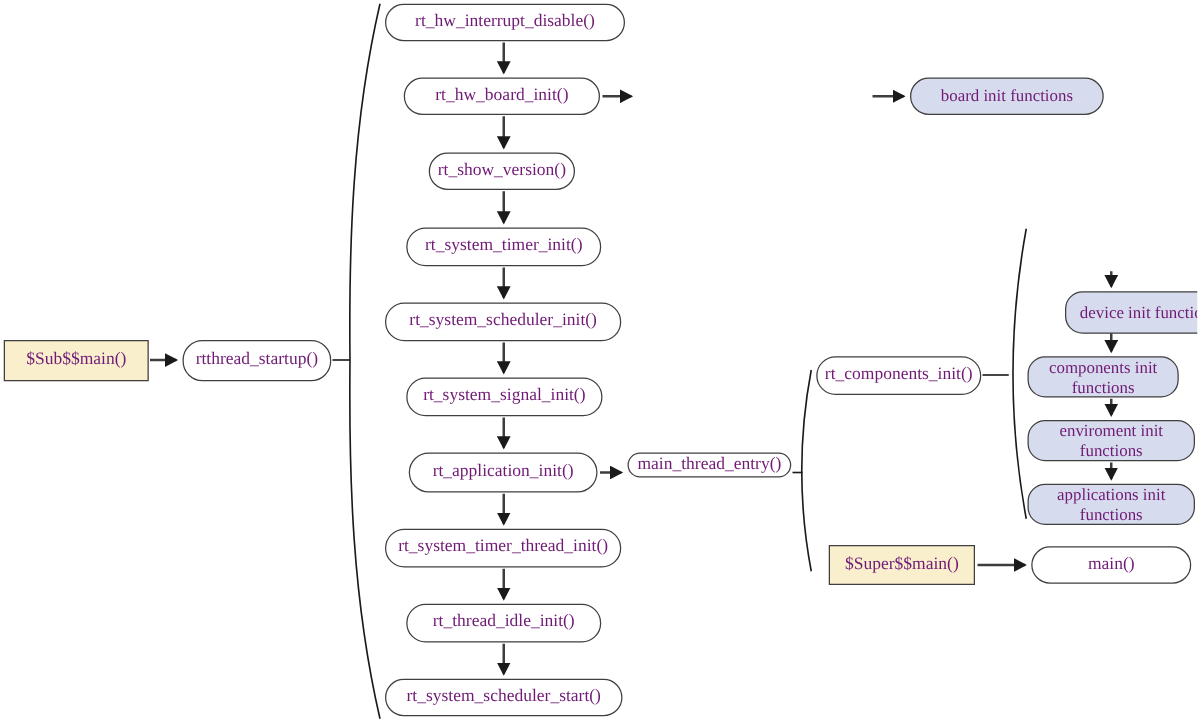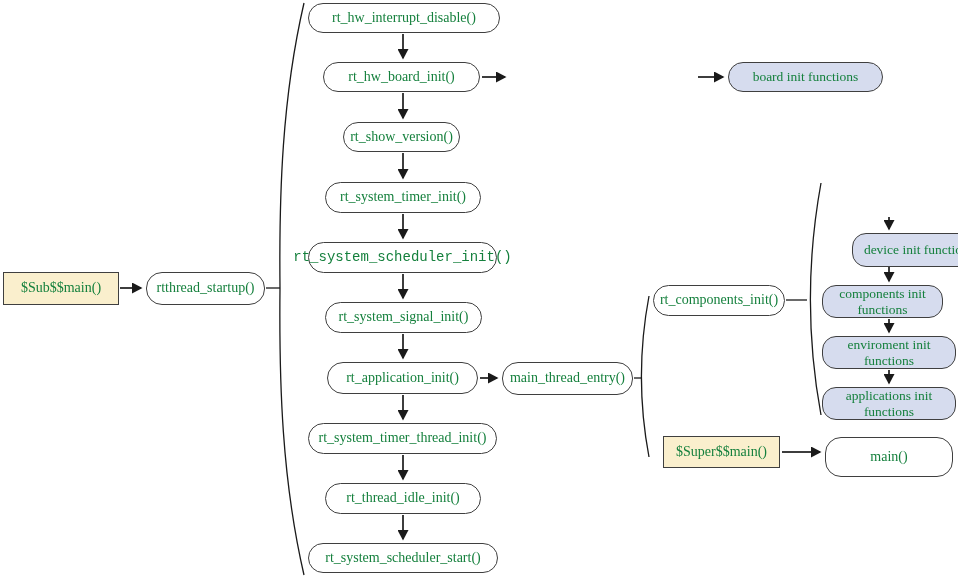--- a/index.html
+++ b/index.html
@@ -18,21 +18,21 @@
   }
   .node {
     position: absolute;
     box-sizing: border-box;
     display: flex;
     align-items: center;
     justify-content: center;
     text-align: center;
     font-size: 14px;
     line-height: 1.2;
-    color: #15803d;
+    color: #701a75;
     background: #ffffff;
     border: 1.4px solid var(--box-border, #3f3f3f);
     padding: 0 4px;
     white-space: nowrap;
   }
   .pill { border-radius: 16px; }
   .rect {
     background: var(--highlight-fill, #faefcd);
     border: 1px solid var(--box-border, #3f3f3f);
     border-radius: 0;
@@ -96,31 +96,31 @@
   </svg>
 
   <div class="node rect" style="left:3px; top:272px; width:116px; height:33px;">$Sub$$main()</div>
   <div class="node pill" style="left:146px; top:272px; width:119px; height:33px;">rtthread_startup()</div>
 
   <div class="node pill" style="left:308px; top:3px; width:192px; height:30px;">rt_hw_interrupt_disable()</div>
   <div class="node pill" style="left:323px; top:62px; width:157px; height:30px;">rt_hw_board_init()</div>
   <div class="node group pill" style="left:728px; top:62px; width:155px; height:30px;">board init functions</div>
   <div class="node pill" style="left:343px; top:122px; width:117px; height:30px;">rt_show_version()</div>
   <div class="node pill" style="left:325px; top:182px; width:156px; height:31px;">rt_system_timer_init()</div>
-  <div class="node pill" style="left:308px; top:242px; width:189px; height:31px;font-family:Liberation Mono, monospace;">rt_system_scheduler_init()</div>
+  <div class="node pill" style="left:308px; top:242px; width:189px; height:31px;">rt_system_scheduler_init()</div>
   <div class="node pill" style="left:325px; top:302px; width:157px; height:31px;">rt_system_signal_init()</div>
   <div class="node pill" style="left:327px; top:362px; width:151px; height:32px;">rt_application_init()</div>
   <div class="node pill" style="left:308px; top:423px; width:189px; height:31px;text-align:center;">rt_system_timer_thread_init()</div>
   <div class="node pill" style="left:325px; top:483px; width:156px; height:31px;">rt_thread_idle_init()</div>
   <div class="node pill" style="left:308px; top:543px; width:190px; height:30px;">rt_system_scheduler_start()</div>
 
-  <div class="node pill" style="left:502px; top:362px; width:131px; height:33px;">main_thread_entry()</div>
+  <div class="node pill" style="left:502px; top:362px; width:131px; height:20px;">main_thread_entry()</div>
   <div class="node pill" style="left:653px; top:285px; width:132px; height:31px;">rt_components_init()</div>
 
   <div class="node group" style="left:852px; top:233px; width:134px; height:34px;">device init functions</div>
   <div class="node group" style="left:822px; top:285px; width:121px; height:33px;">components init functions</div>
   <div class="node group" style="left:822px; top:336px; width:134px; height:33px;">enviroment init functions</div>
   <div class="node group" style="left:822px; top:387px; width:134px; height:33px;">applications init functions</div>
 
   <div class="node rect" style="left:663px; top:436px; width:117px; height:32px;">$Super$$main()</div>
-  <div class="node pill" style="left:825px; top:437px; width:128px; height:40px;text-align:center;">main()</div>
+  <div class="node pill" style="left:825px; top:437px; width:128px; height:30px;text-align:center;">main()</div>
 
 </div>
 
 </body></html>

